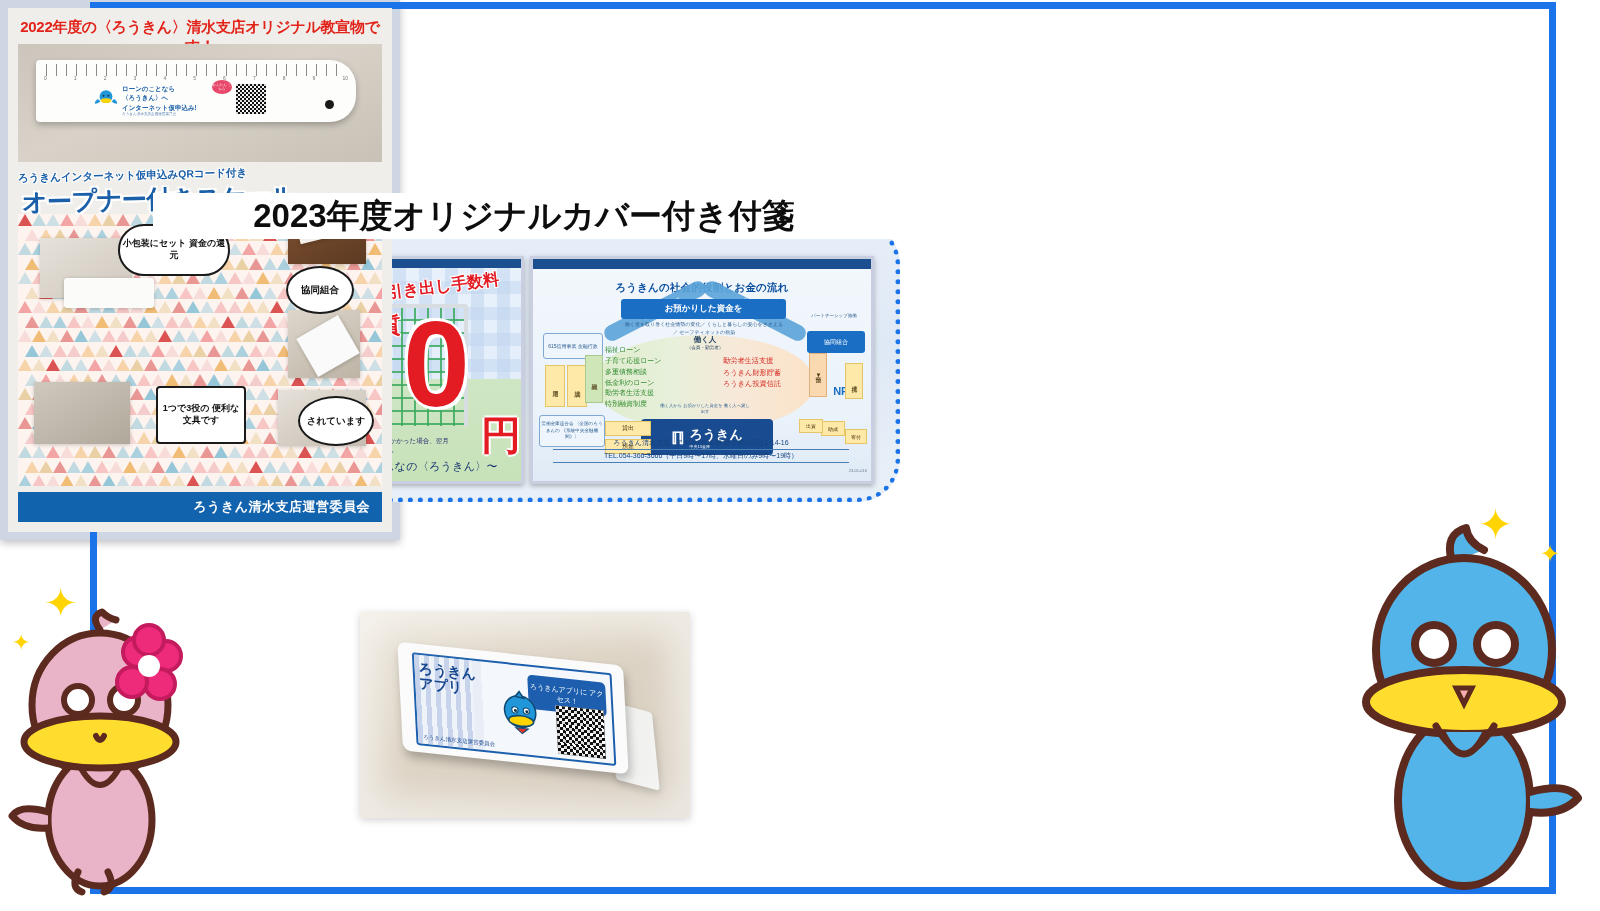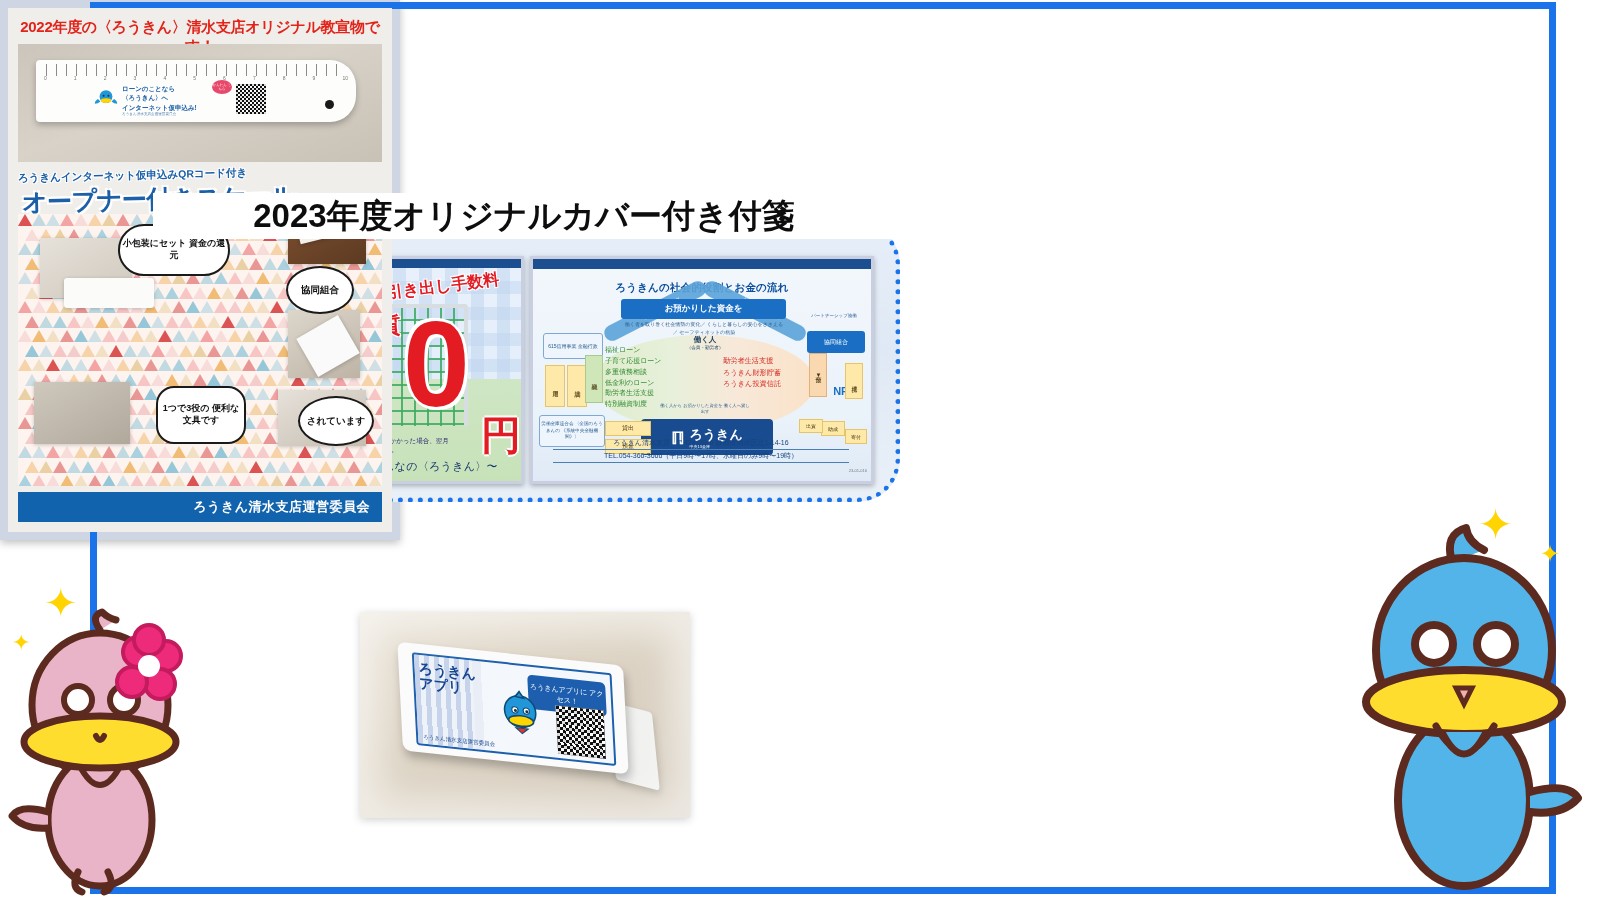--- a/index.html
+++ b/index.html
@@ -224,21 +224,21 @@
     border-right:7px solid transparent;border-bottom:12px solid currentColor;}
   .sc-footer{position:absolute;left:10px;bottom:10px;width:calc(100% - 20px);height:30px;
     background:#1263ad;color:#fff;display:flex;align-items:center;justify-content:flex-end;
     padding-right:12px;box-sizing:border-box;font-size:13px;font-weight:bold;letter-spacing:.5px;}
   .sc-ph{position:absolute;background:linear-gradient(150deg,#e6e1da,#cfc8bd);
     box-shadow:0 1px 4px rgba(0,0,0,.2);}
   .callout{position:absolute;background:#fff;border:2.5px solid #1a1a1a;
     display:flex;align-items:center;justify-content:center;text-align:center;
     color:#111;font-weight:bold;line-height:1.3;z-index:4;}
   .callout.round{border-radius:50%;}
-  .callout.rect{border-radius:18px;}
+  .callout.rect{border-radius:4px;}
   .callout.cloud{border-radius:28px;}
   
   .mascot{position:absolute;z-index:9;}
   #mascot-pink{left:8px;top:600px;width:185px;height:300px;}
   #mascot-blue{left:1352px;top:520px;width:230px;height:380px;}
   .spark{position:absolute;z-index:9;color:#ffd400;}
 </style>
 </head>
 <body>
 

